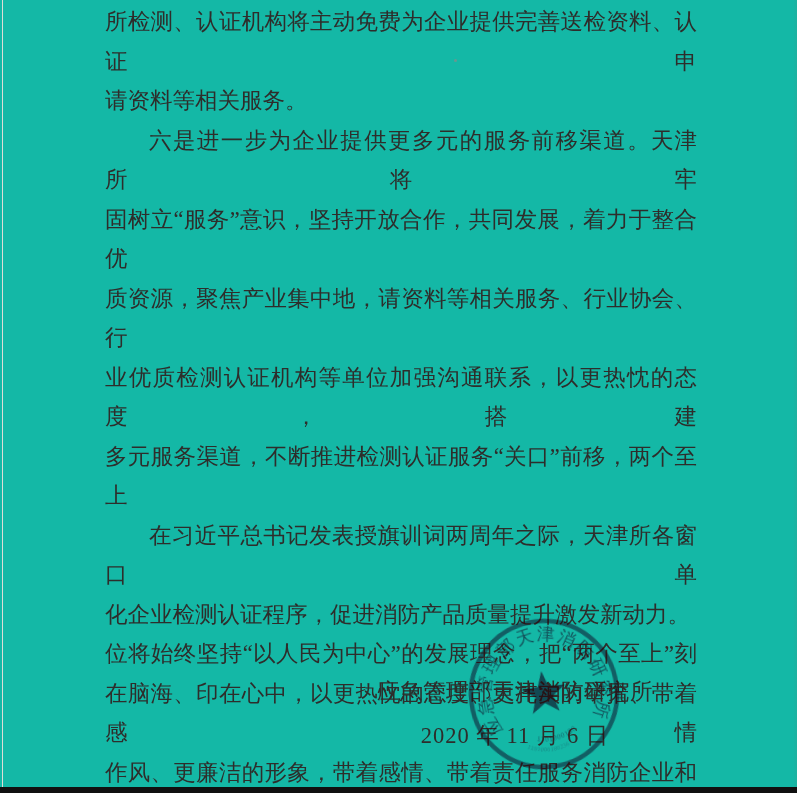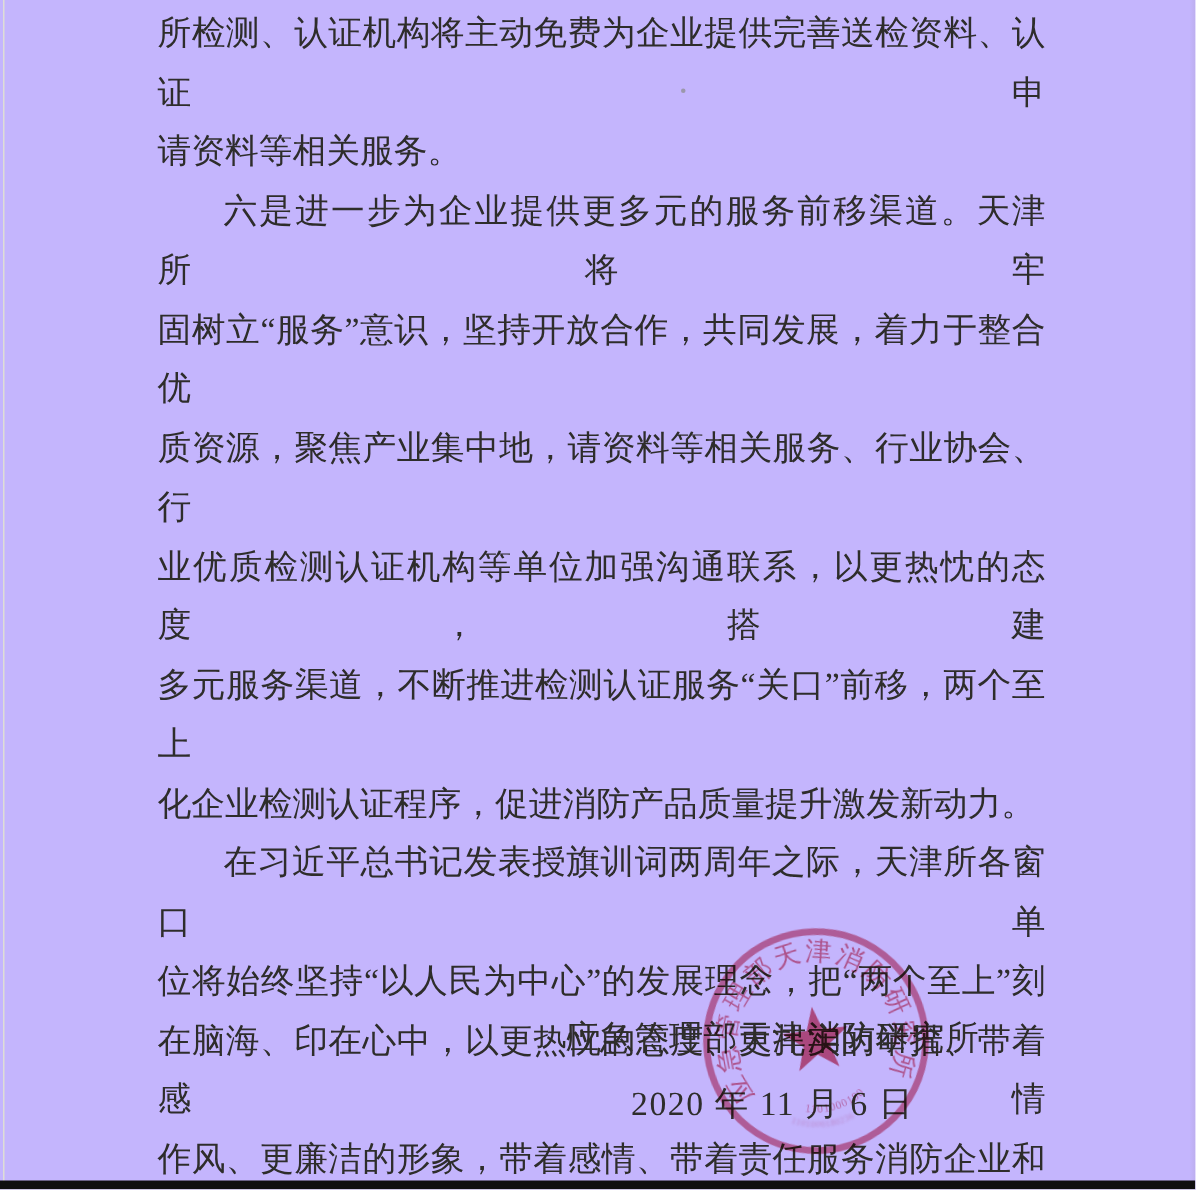--- a/index.html
+++ b/index.html
@@ -4,21 +4,21 @@
 <style>
   html, body { margin: 0; padding: 0; }
   body {
     width: 797px; height: 793px;
     font-family: "Liberation Serif", "DejaVu Serif", serif;
     background: #ffffff;
   }
   .page {
     position: relative;
     width: 797px; height: 793px;
-    background: #c4b5fd;
+    background: #14b8a6;
     overflow: hidden;
   }
   
   .left-edge-line {
     position: absolute; left: 2px; top: 0; bottom: 0; width: 1px;
     background: #deddd6;
   }
   .right-edge-shade {
     position: absolute; right: 0; top: 0; bottom: 0; width: 4px;
     background: linear-gradient(to right, rgba(0,0,0,0), rgba(120,115,105,0.10));
@@ -81,22 +81,22 @@
 <div class="page">
 
   <div class="body-text">
     <div class="line">所检测、认证机构将主动免费为企业提供完善送检资料、认证申</div>
     <div class="line end">请资料等相关服务。</div>
     <div class="line ind"><span class="hbold">六是进一步为企业提供更多元的服务前移渠道。</span><span>天津所将牢</span></div>
     <div class="line">固树立“服务”意识，坚持开放合作，共同发展，着力于整合优</div>
     <div class="line">质资源，聚焦产业集中地，请资料等相关服务、行业协会、行</div>
     <div class="line">业优质检测认证机构等单位加强沟通联系，以更热忱的态度，搭建</div>
     <div class="line">多元服务渠道，不断推进检测认证服务“关口”前移，两个至上</div>
+    <div class="line ind">在习近平总书记发表授旗训词两周年之际，天津所各窗口单</div>
     <div class="line end">化企业检测认证程序，促进消防产品质量提升激发新动力。</div>
-    <div class="line ind">在习近平总书记发表授旗训词两周年之际，天津所各窗口单</div>
     <div class="line">位将始终坚持“以人民为中心”的发展理念，把“两个至上”刻</div>
     <div class="line">在脑海、印在心中，以更热忱的态度、更扎实的举措、带着感情</div>
     <div class="line">作风、更廉洁的形象，带着感情、带着责任服务消防企业和广大</div>
 
   </div>
 
   <div class="sig-block">
     <div class="sig-line">应急管理部天津消防研究所</div>
     <div class="date-line">2020 年 11 月 6 日</div>
   </div>

